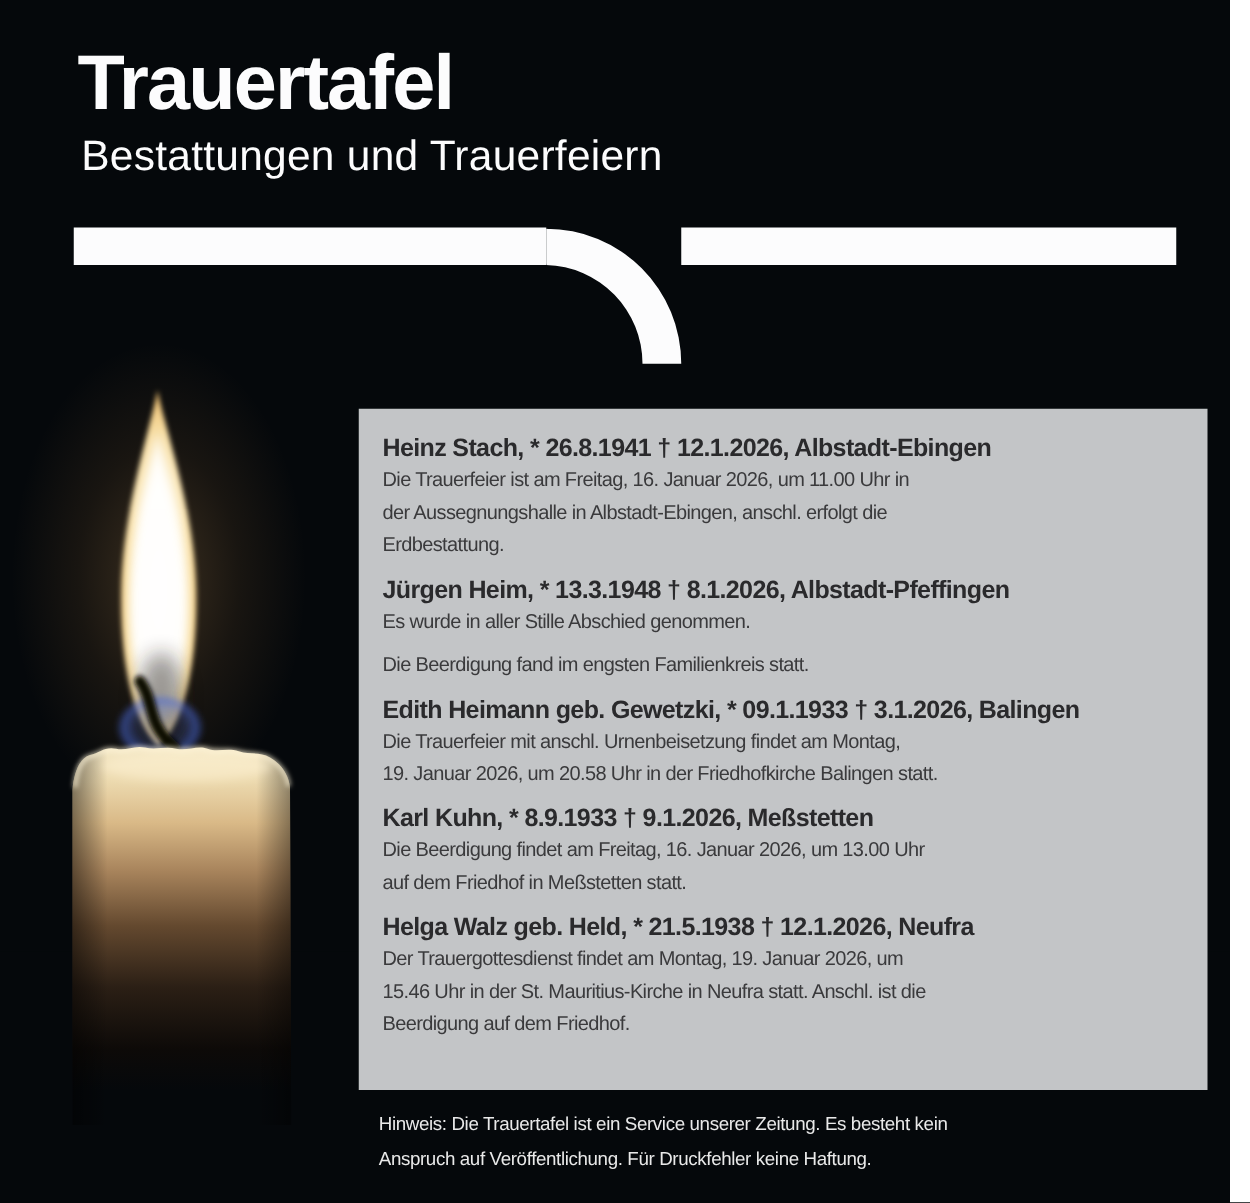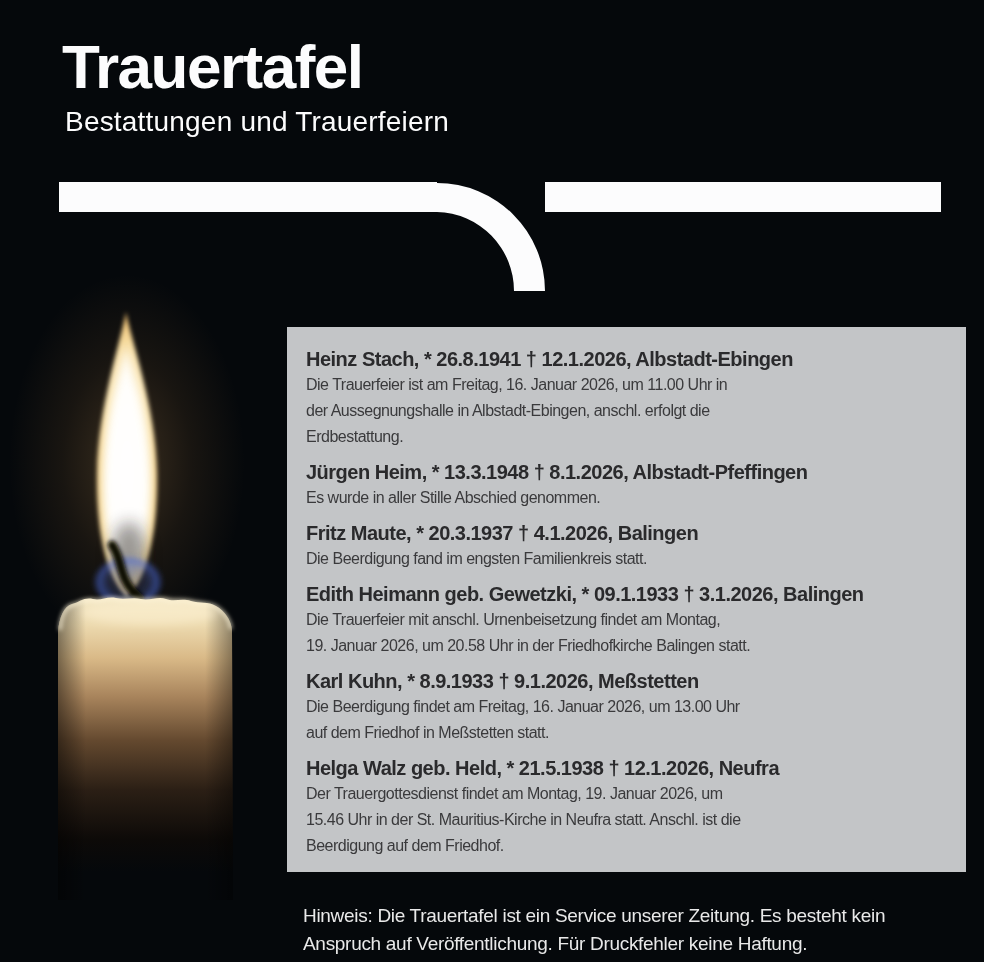--- a/index.html
+++ b/index.html
@@ -18,21 +18,21 @@
     position:relative;
   }
   .stage{position:absolute;left:0;top:0;width:1000px;height:761px;background:var(--bg);}
   .right-strip{position:absolute;right:0;top:0;width:16px;height:962px;background:#ffffff;}
   .title{
     position:absolute;left:62px;top:36px;
     color:var(--white);font-size:62px;font-weight:bold;letter-spacing:-1.5px;line-height:1.0;
   }
   .subtitle{
     position:absolute;left:65px;top:107px;
-    color:var(--white);font-size:28px;font-weight:normal;letter-spacing:0.2px;line-height:1.1;
+    color:var(--white);font-size:34px;font-weight:normal;letter-spacing:0.2px;line-height:1.1;
   }
   .bar{position:absolute;top:182px;height:30px;background:var(--white);}
   .bar-left{left:59px;width:378px;}
   .bar-right{left:545px;width:396px;}
   .bar-seam{position:absolute;left:437px;top:183px;width:1px;height:28px;background:#c6c9c9;opacity:.75;}
   .curve-svg{position:absolute;left:437px;top:183px;}
   .candle-svg{position:absolute;left:0;top:270px;}
   .panel{
     position:absolute;left:287px;top:327px;width:679px;height:545px;
     background:var(--panel);
@@ -43,21 +43,21 @@
   .entry-heading{
     color:var(--heading);font-size:20px;font-weight:bold;
     letter-spacing:-0.5px;line-height:26px;white-space:pre-line;
   }
   .entry-details{
     color:var(--body);font-size:16px;font-weight:normal;
     letter-spacing:-0.5px;line-height:26px;white-space:pre-line;
   }
   .footer-note{
     position:absolute;left:303px;top:886px;
-    color:var(--footer);font-size:19px;letter-spacing:-0.3px;line-height:28px;white-space:pre-line;margin-top:16px;
+    color:var(--footer);font-size:15px;letter-spacing:-0.3px;line-height:28px;white-space:pre-line;
   }
 </style>
 </head>
 <body>
 
 <div class="stage">
 
   <div class="title">Trauertafel</div>
   <div class="subtitle">Bestattungen und Trauerfeiern</div>
 
@@ -137,21 +137,20 @@
 der Aussegnungshalle in Albstadt-Ebingen, anschl. erfolgt die
 Erdbestattung.</div>
   </div>
 
   <div class="entry">
     <div class="entry-heading">Jürgen Heim, * 13.3.1948 † 8.1.2026, Albstadt-Pfeffingen</div>
     <div class="entry-details">Es wurde in aller Stille Abschied genommen.</div>
   </div>
 
   <div class="entry">
-    <div class="entry-heading">Fritz Maute, * 20.3.1937 † 4.1.2026, Balingen</div>
     <div class="entry-details">Die Beerdigung fand im engsten Familienkreis statt.</div>
   </div>
 
   <div class="entry">
     <div class="entry-heading">Edith Heimann geb. Gewetzki, * 09.1.1933 † 3.1.2026, Balingen</div>
     <div class="entry-details">Die Trauerfeier mit anschl. Urnenbeisetzung findet am Montag,
 19. Januar 2026, um 20.58 Uhr in der Friedhofkirche Balingen statt.</div>
   </div>
 
   <div class="entry">

